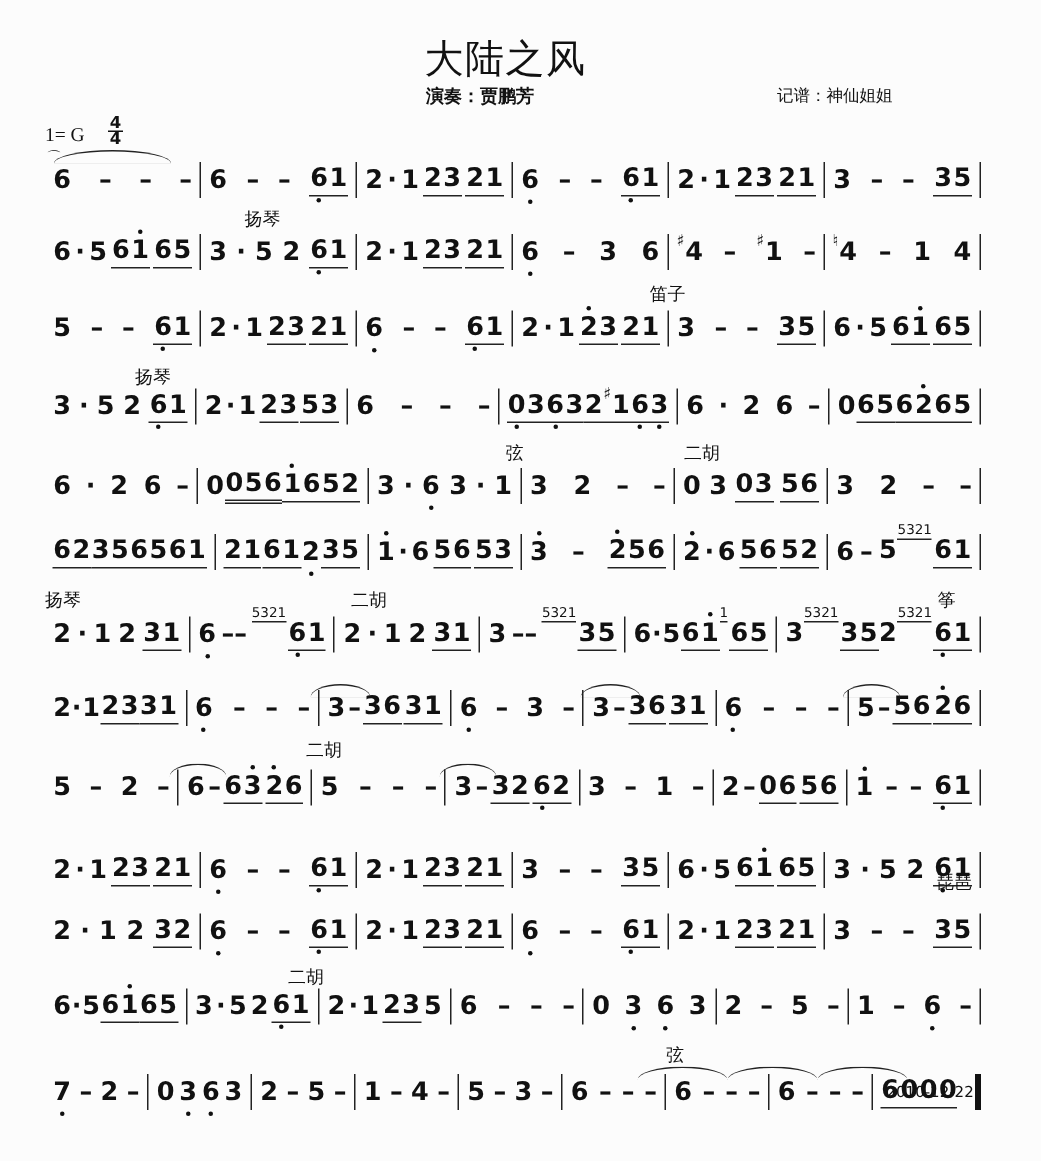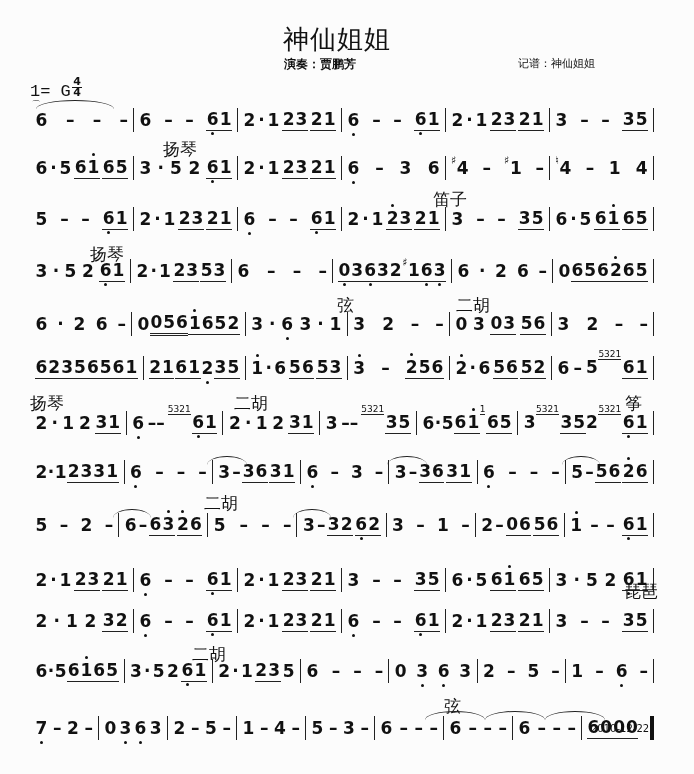--- a/index.html
+++ b/index.html
@@ -1,41 +1,41 @@
 <!DOCTYPE html>
 <html><head>
 <meta charset="utf-8">
 <style>
   html,body{margin:0;padding:0;background:#fcfcfc;}
   body{width:694px;height:774px;position:relative;overflow:hidden;font-family:"DejaVu Sans","Liberation Sans",sans-serif;color:#111;}
   .title{position:absolute;left:0;width:694px;top:22px;text-align:center;font-size:26px;letter-spacing:1px;}
   .title span{position:relative;left:-10px;}
   .performer{position:absolute;left:284px;top:56px;font-size:12px;font-weight:bold;}
   .transcriber{position:absolute;left:518px;top:56px;font-size:11px;}
-  .key{position:absolute;left:30px;top:82px;font-size:17px;font-family:Liberation Mono, monospace;}
+  .key{position:absolute;left:30px;top:82px;font-size:13px;font-family:Liberation Serif, serif;}
   .timesig{position:absolute;left:72px;top:77px;font-size:11px;font-weight:bold;line-height:10px;text-align:center;}
   .timesig .bar{border-top:1px solid #111;width:10px;}
   .tie{position:absolute;border-top:1px solid #222;border-radius:50%/100% 100% 0 0;height:8px;}
   .row{position:absolute;left:30px;width:624px;height:24px;display:flex;align-items:center;font-weight:bold;font-size:17px;font-family:"DejaVu Sans","Liberation Sans",sans-serif;}
   .measure{flex:1;display:flex;align-items:center;justify-content:space-between;padding:0 5px;height:24px;border-right:1.5px solid #222;}
   .tok{position:relative;display:inline-flex;align-items:flex-start;}
   .n{position:relative;display:inline-block;padding:0 0.5px;}
   .grp{display:inline-flex;border-bottom:1.5px solid #222;padding-bottom:1px;}
   .grp.dbl{border-bottom:3.5px double #222;}
   .dh::before{content:"";position:absolute;left:50%;top:-4px;width:3px;height:3px;margin-left:-1.5px;border-radius:50%;background:#111;}
   .dl::after{content:"";position:absolute;left:50%;bottom:-6px;width:3px;height:3px;margin-left:-1.5px;border-radius:50%;background:#111;}
   .grace{font-size:9px;font-weight:normal;position:relative;top:-8px;border-bottom:1px solid #222;margin-right:1px;}
   .acc{font-size:11px;font-weight:normal;position:relative;top:-4px;}
-  .lbl{position:absolute;font-size:17px;}
+  .lbl{position:absolute;font-size:12px;}
   .date{position:absolute;left:591px;top:723px;font-size:10px;}
 </style>
 </head>
 <body>
 
-<div class="title"><span>神仙姐姐</span></div>
+<div class="title"><span>大陆之风</span></div>
 <div class="performer">演奏：贾鹏芳</div>
 <div class="transcriber">记谱：神仙姐姐</div>
 <div class="key">1= G</div>
 <div class="timesig">
   <div>4</div>
   <div class="bar"></div>
   <div>4</div>
 </div>
 
 <div class="tie" style="left:36px;top:100px;width:78px;"></div>

